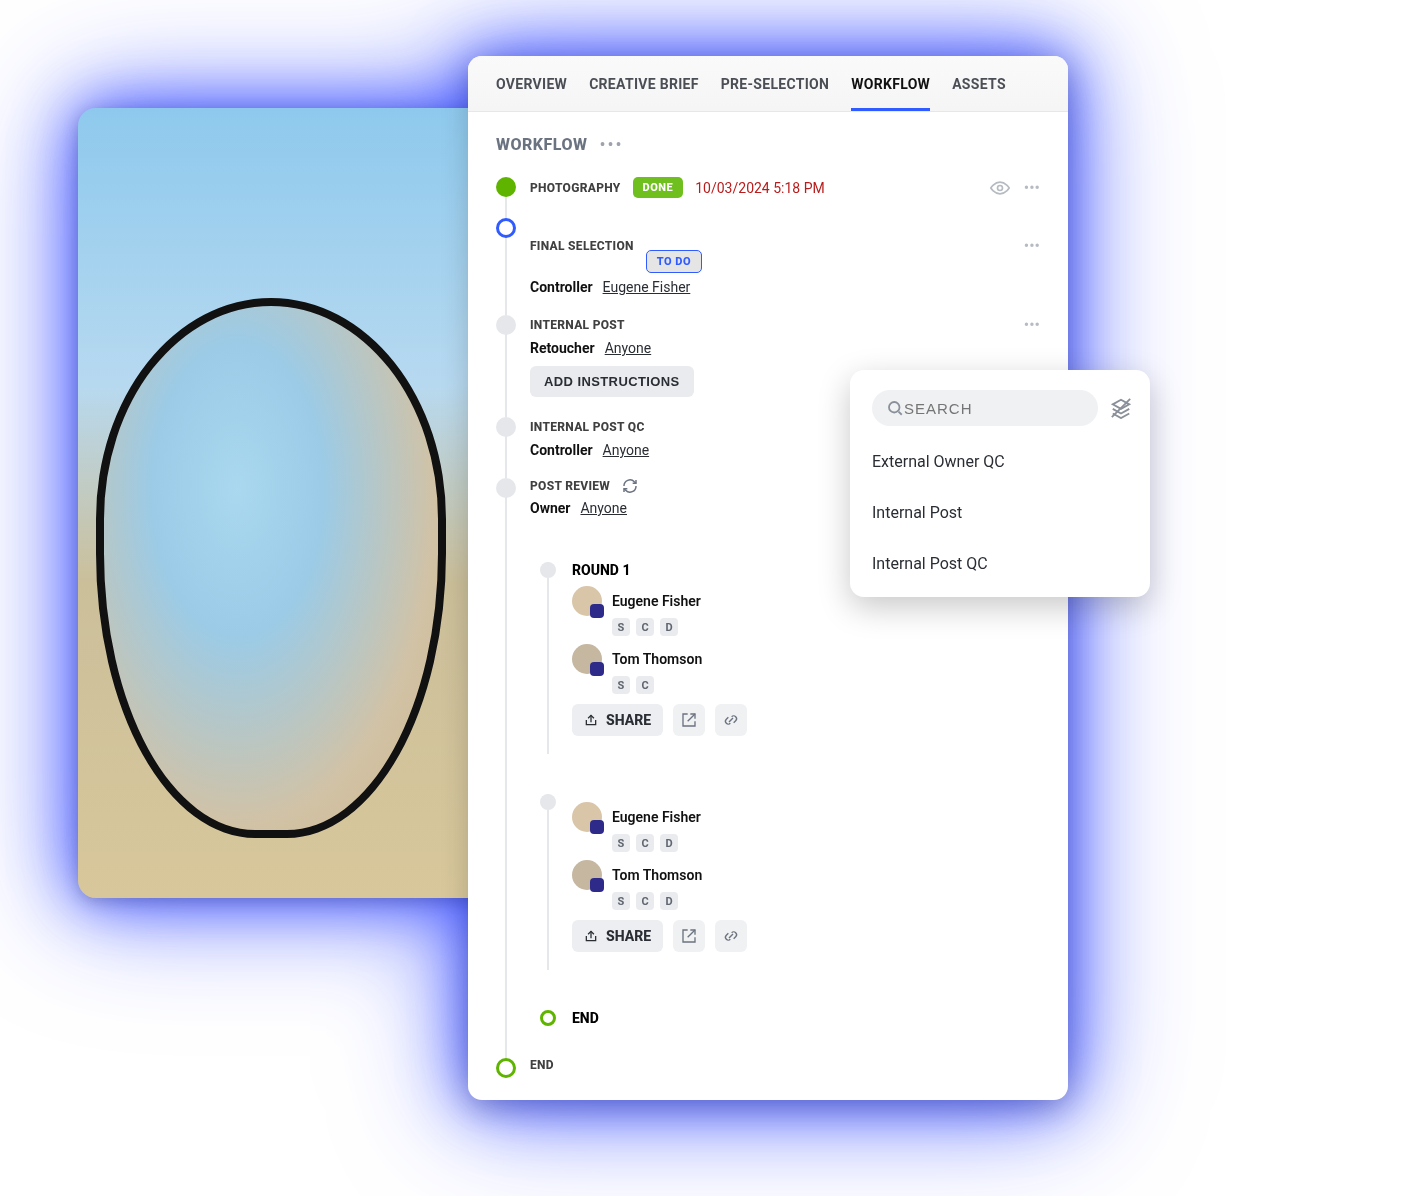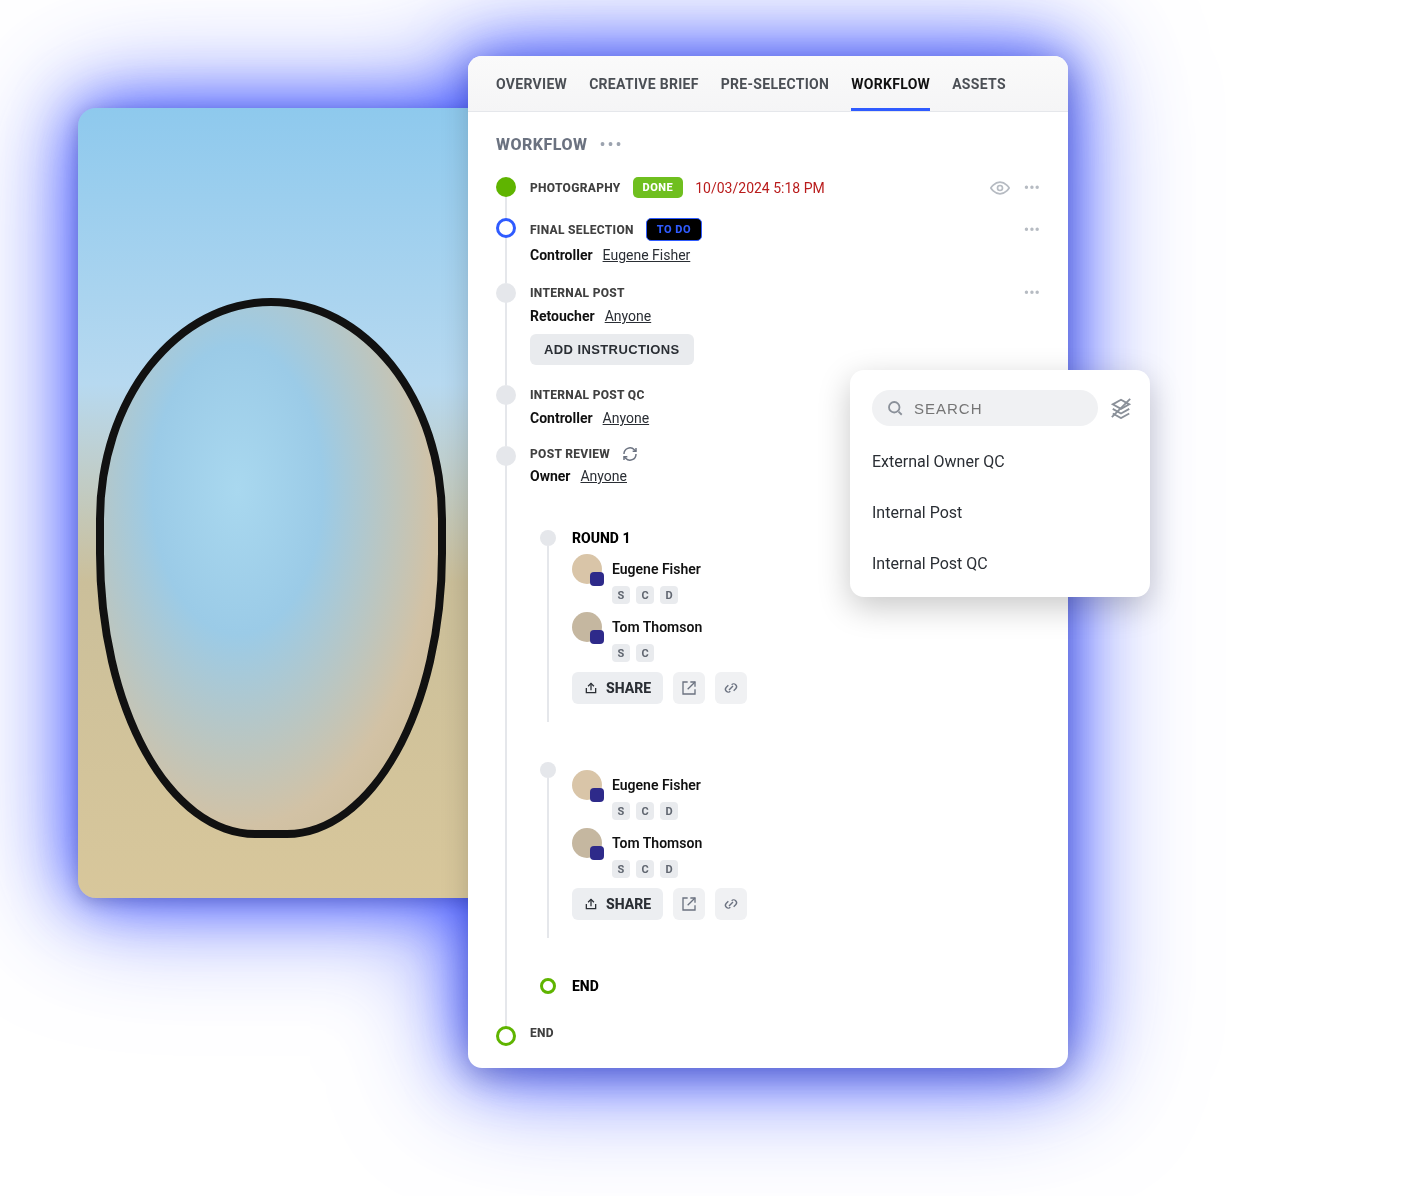--- a/index.html
+++ b/index.html
@@ -126,21 +126,21 @@
     color: #404040;
   }
   .badge {
     font-size: 11px;
     font-weight: 800;
     letter-spacing: 0.5px;
     padding: 4px 10px;
     border-radius: 5px;
   }
   .badge.done { background: #6fbf1f; color: #fff; }
-  .badge.todo { border: 1.5px solid #2f5bff; color: #2f5bff; background:#000000; }
+  .badge.todo { border: 1.5px solid #2f5bff; color: #2f5bff; background:#e5e5e5;margin-top:32px; }
   .timestamp { font-size: 14px; color: #b91c1c; }
   .step-actions {
     margin-left: auto;
     display: flex;
     align-items: center;
     gap: 14px;
     color: #b6bbc2;
   }
   .eye-icon, .row-dots { cursor: pointer; }
   .role-row {
@@ -235,21 +235,21 @@
     box-shadow: 0 10px 32px rgba(0,0,0,0.22);
     padding: 20px 0 8px 0;
   }
   .add-head{ padding:0 22px 14px 22px; }
   .add-title{ font-size:18px; font-weight:800; color:#1b1d21; }
   .search-row{
     display:flex; align-items:center; gap:12px;
     padding:0 18px 10px 22px;
   }
   .search-box{
-    flex:1; display:flex; align-items:center; gap:10px;
+    flex:1; display:flex; align-items:center; 
     background:#f0f1f3; border-radius:22px;
     padding:9px 14px;
   }
   .search-box input{
     border:none; background:transparent; outline:none;
     font-size:15px; letter-spacing:1px; color:#8a9099;
     width:100%;
   }
   .layers-icon{ color:#8a9099; cursor:pointer; }
   .option{

